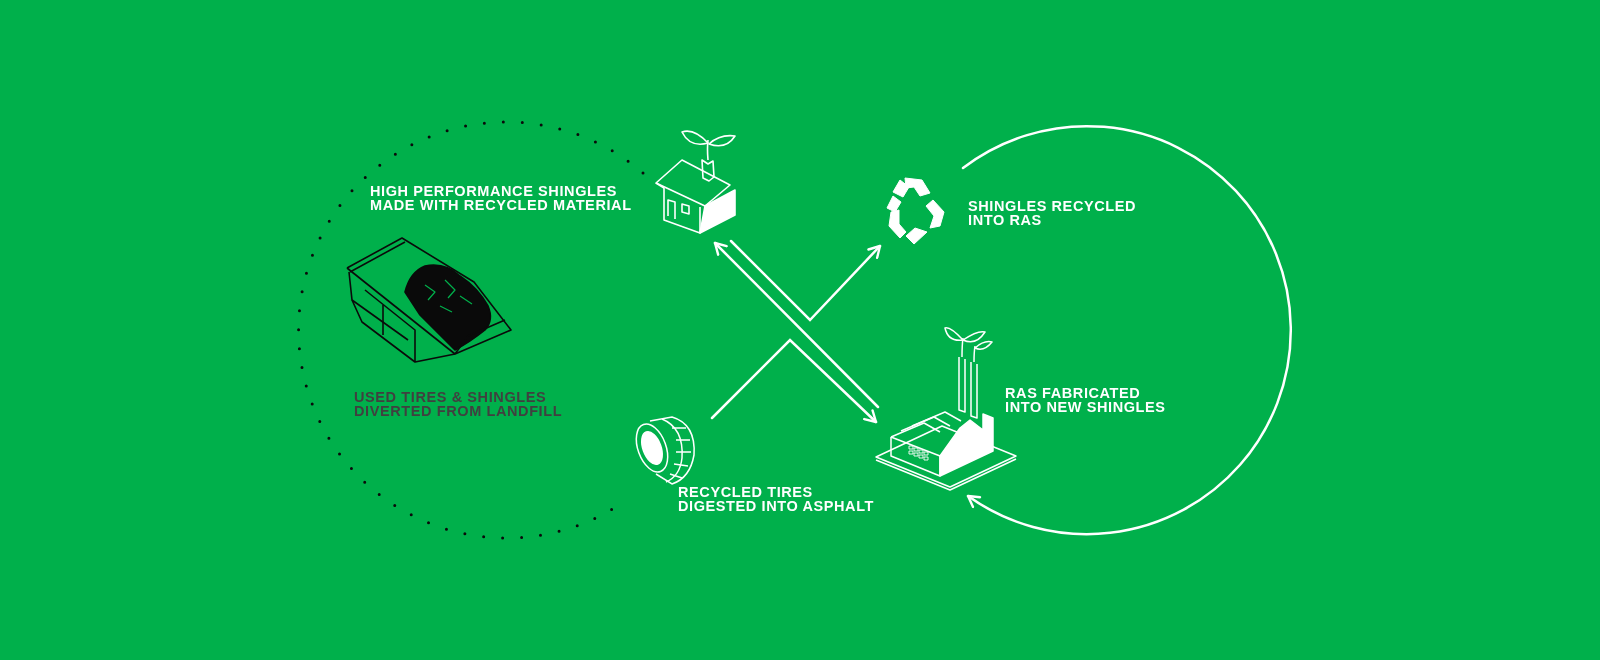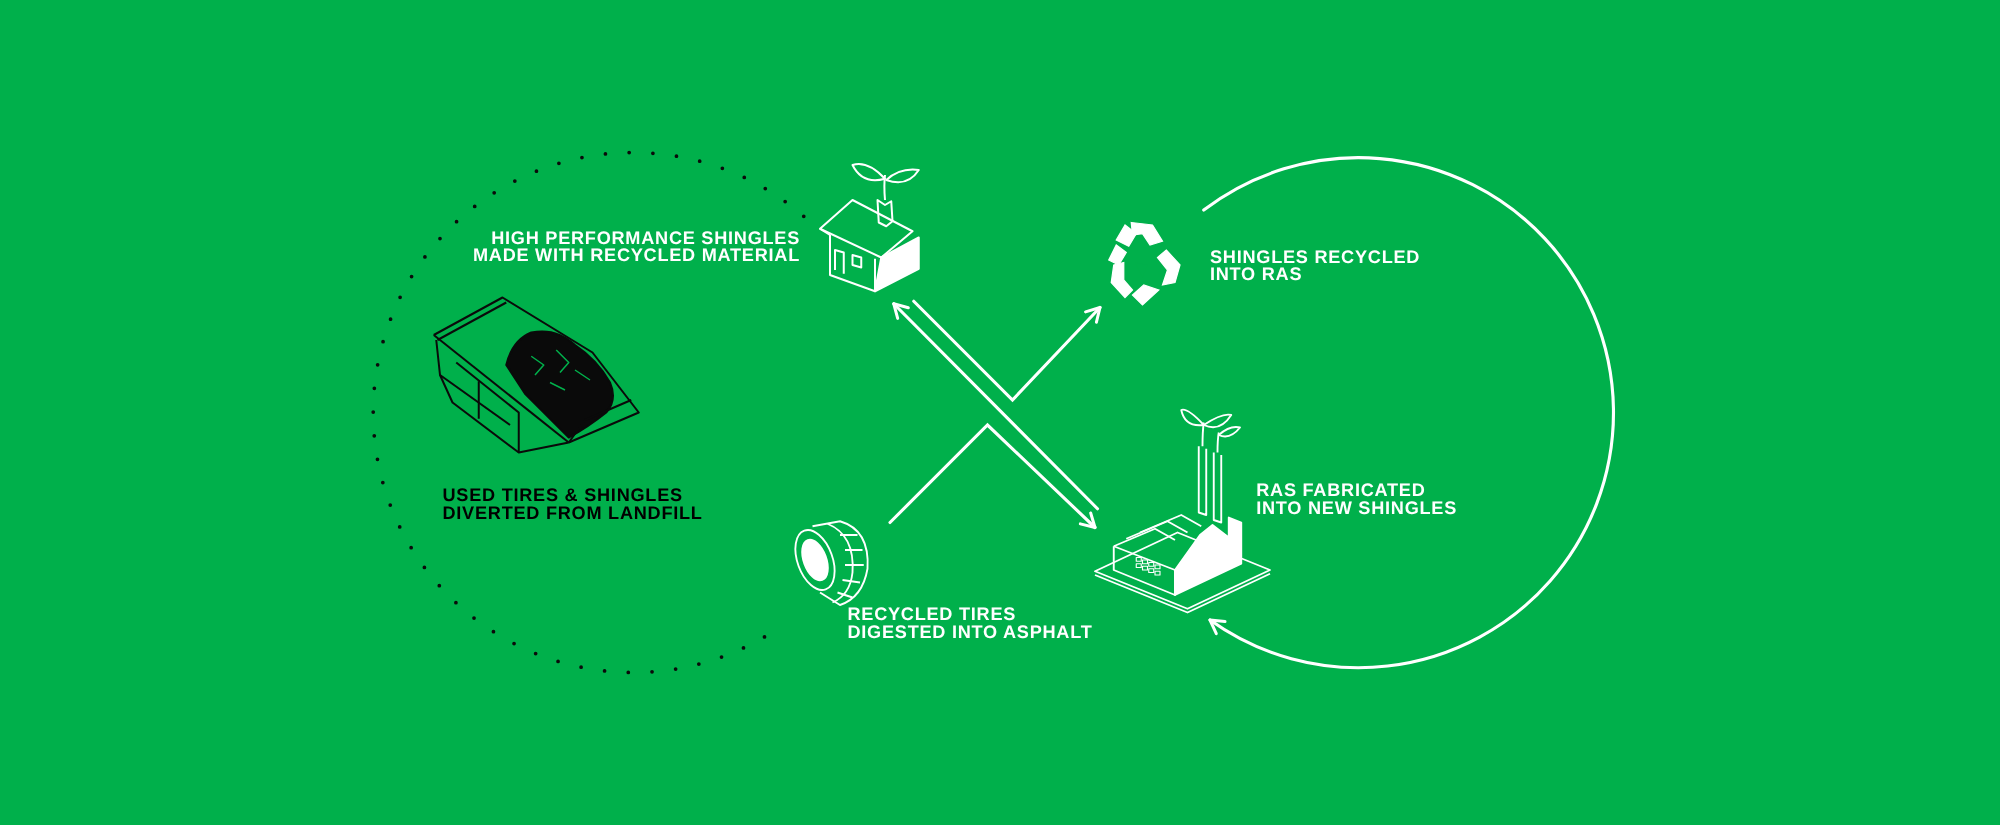--- a/index.html
+++ b/index.html
@@ -15,22 +15,22 @@
       position: absolute;
       font-weight: bold;
       font-size: 14.5px;
       line-height: 13.5px;
       letter-spacing: 0.6px;
       text-transform: uppercase;
       white-space: nowrap;
     }
     .label span { display: block; }
     .white { color: #ffffff; }
-    .black { color: #000000; }
-    .right { text-align: right; }
+    .black { color: #404040; }
+    .right { text-align: left; }
   </style>
 </head>
 <body>
 
 <div class="stage">
 
   <svg class="canvas" width="1600" height="660" viewBox="0 0 1600 660">
     <defs>
       <marker id="arrowW" viewBox="0 0 10 10" refX="8" refY="5" markerWidth="6" markerHeight="6" orient="auto-start-reverse">
         <path d="M1,1 L8,5 L1,9" fill="none" stroke="#ffffff" stroke-width="1.6" stroke-linecap="round" stroke-linejoin="round"></path>

